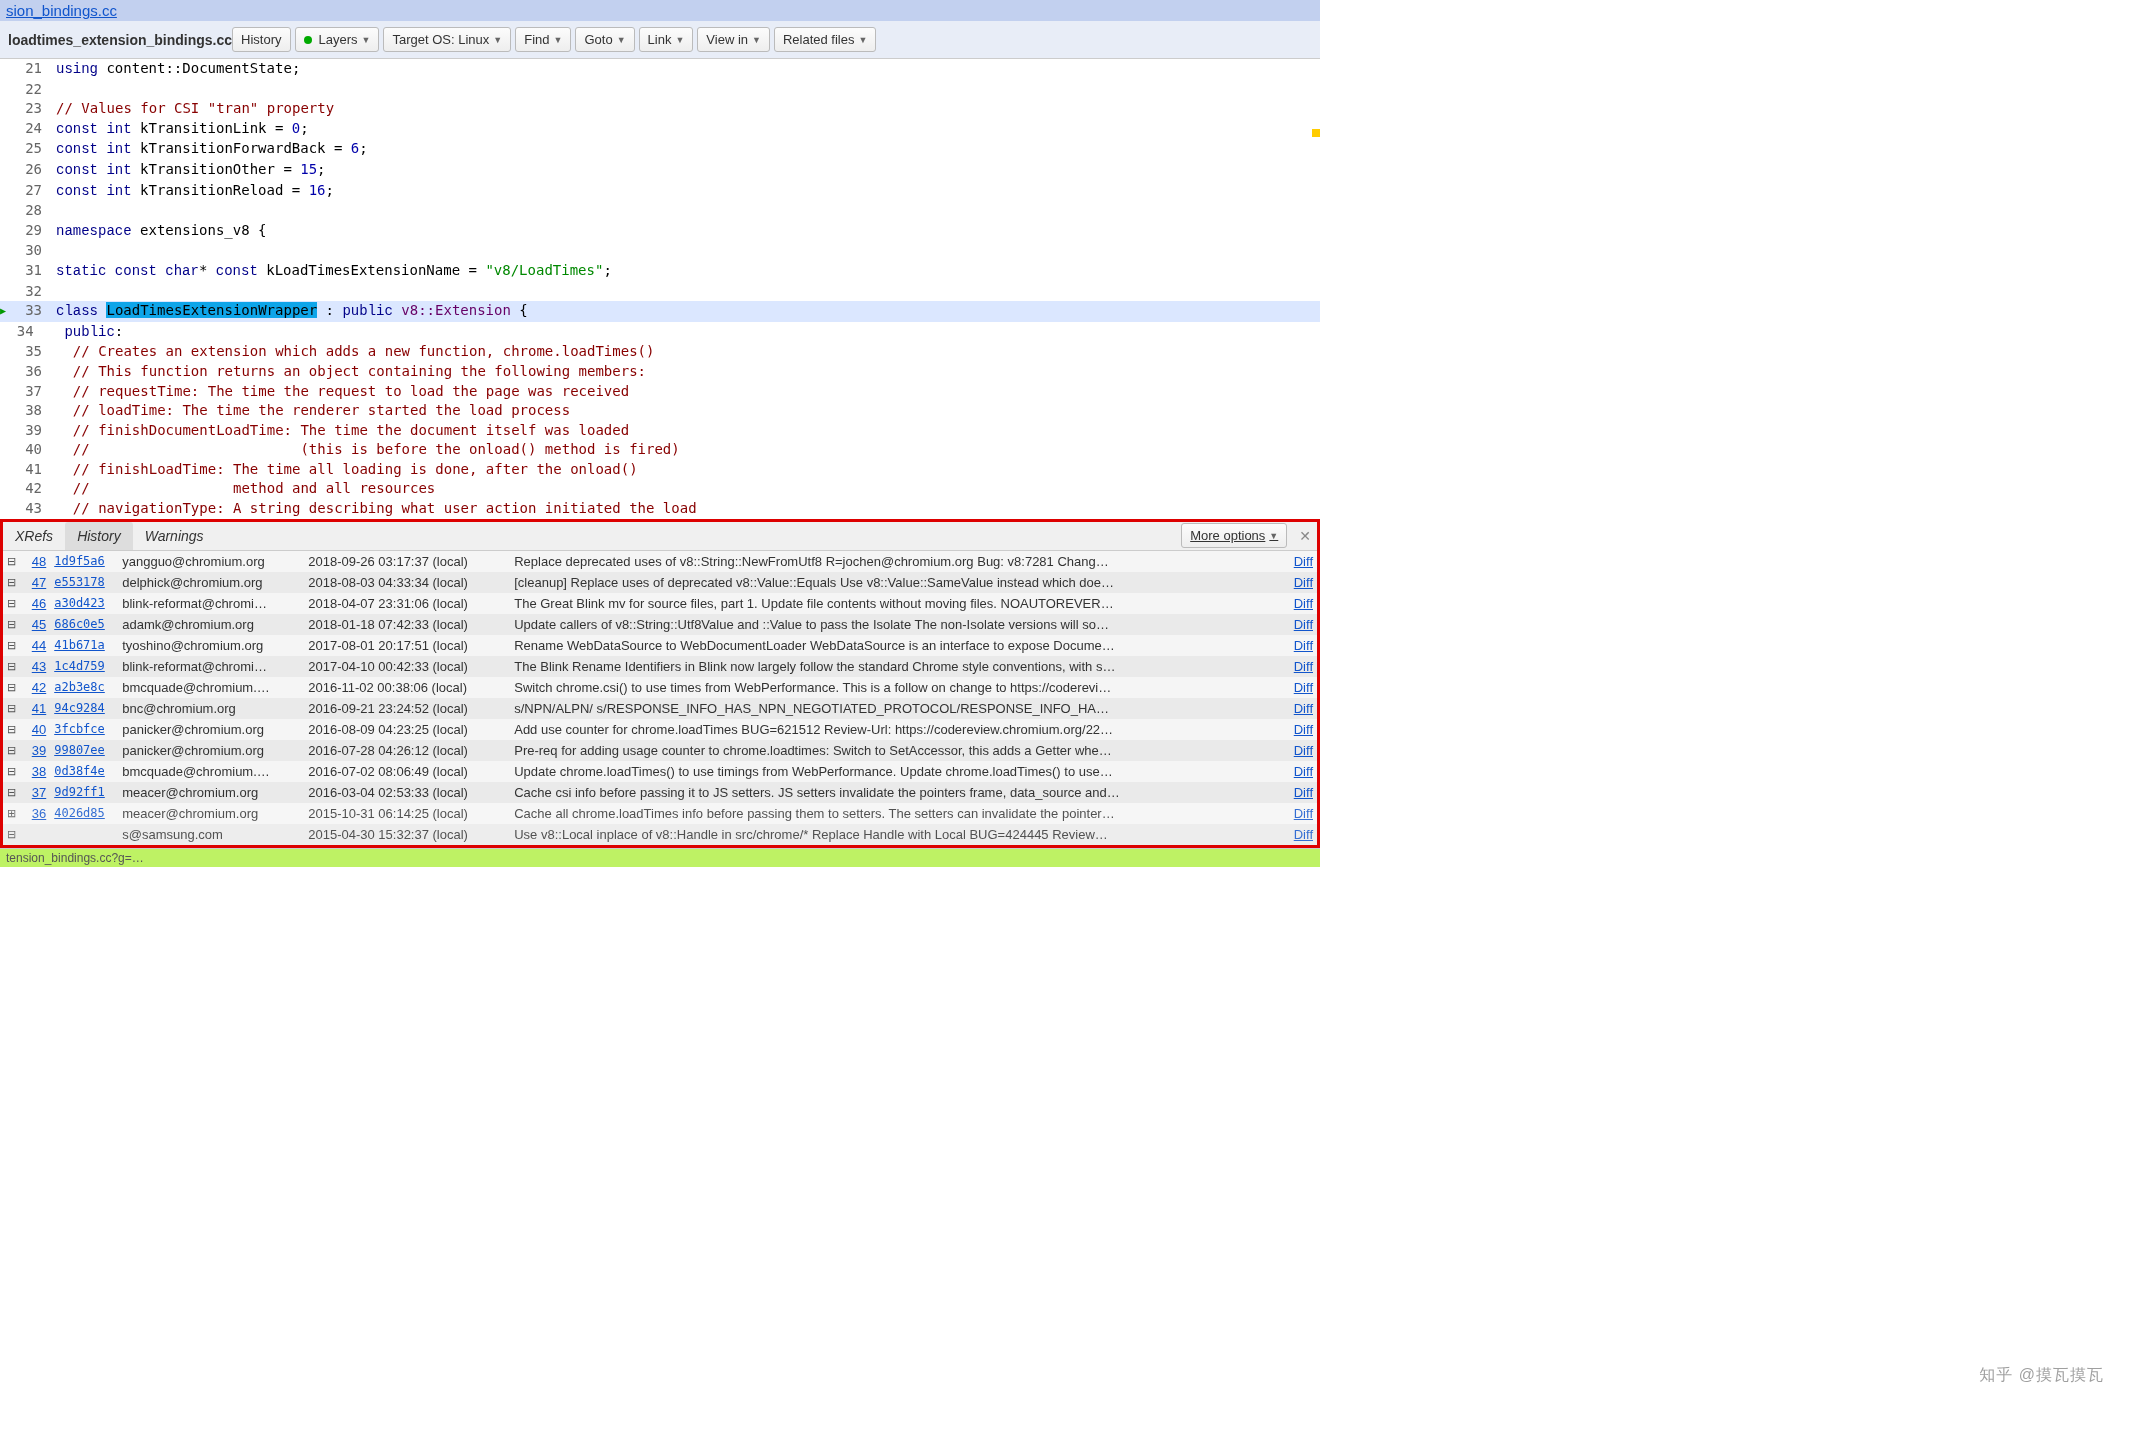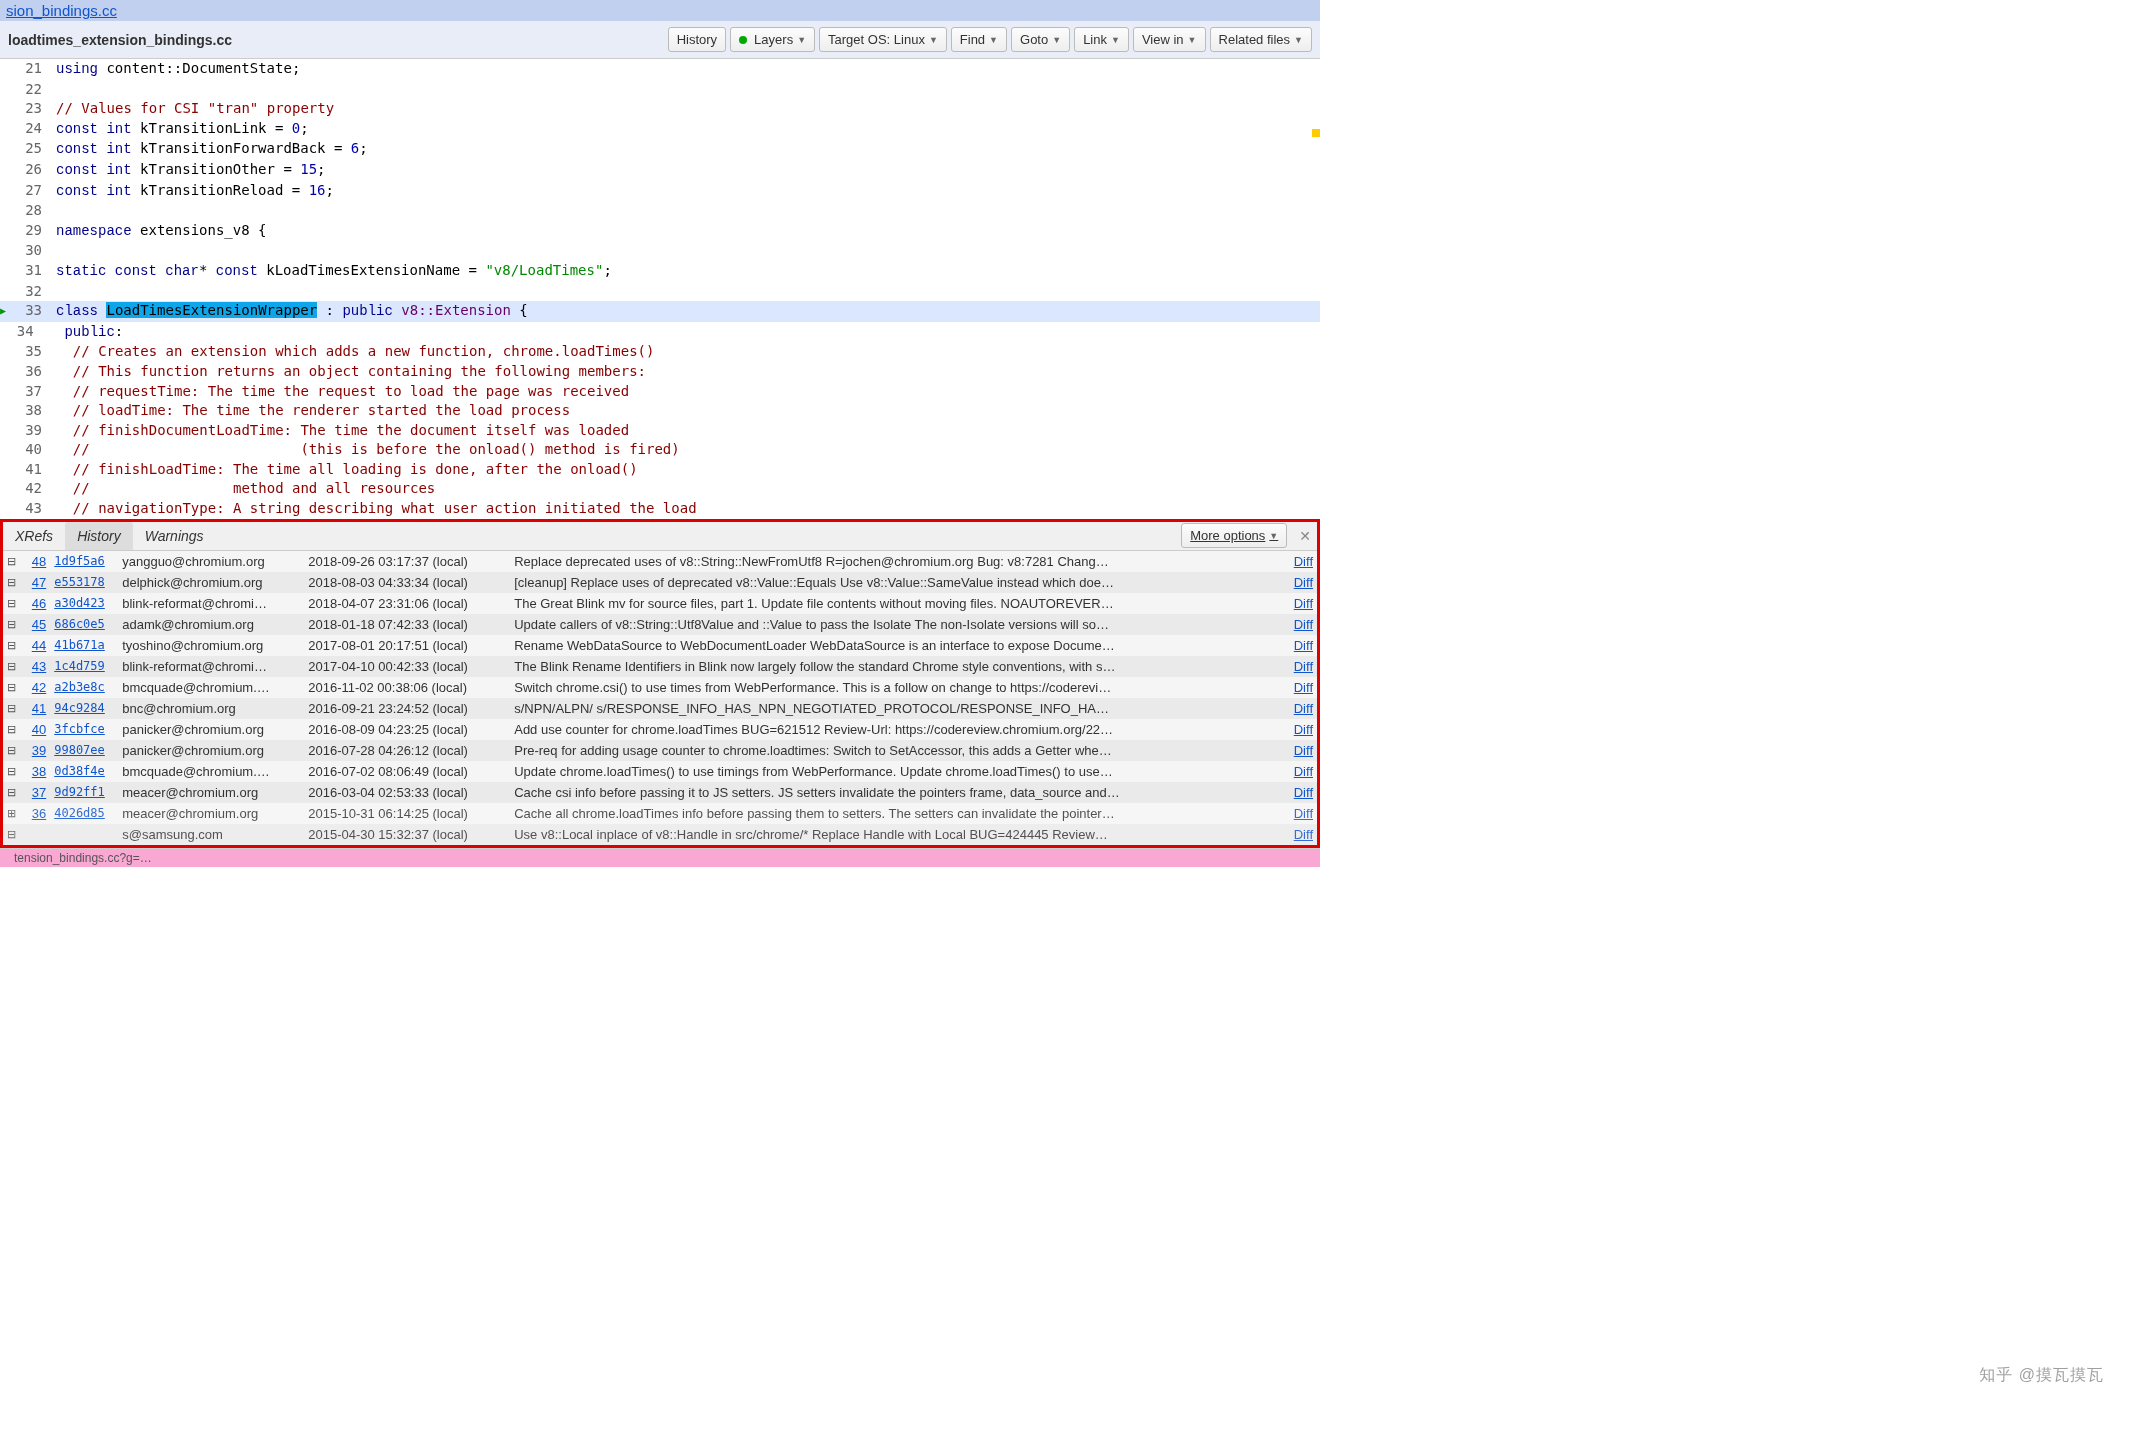--- a/index.html
+++ b/index.html
@@ -15,21 +15,21 @@
   padding: 2px 6px;
   font-size: 15px;
 }
 .breadcrumb-bar a { color: #1155cc; text-decoration: underline; }
 .header-bar {
   background: #e8edf7;
   border-bottom: 1px solid #ccc;
   padding: 6px 8px;
   display: flex;
   align-items: center;
-  justify-content: space-between;
+  justify-content: flex-start;
 }
 .header-title { font-weight: bold; font-size: 14px; color: #333; }
 .toolbar { display: flex; gap: 4px; }
 .btn {
   background: linear-gradient(#fcfcfc, #eee);
   border: 1px solid #bbb;
   border-radius: 3px;
   padding: 4px 8px;
   font-size: 13px;
   color: #333;
@@ -109,24 +109,24 @@
 .idx { width: 28px; text-align: right; color: #1155cc; text-decoration: underline; margin-right:8px; }
 .hash { width: 60px; font-family: monospace; font-size: 12px; color: #1155cc; text-decoration: underline; margin-right:8px; }
 .author { width: 180px; color: #333; overflow:hidden; text-overflow:ellipsis; white-space:nowrap; margin-right:6px; }
 .date { width: 200px; color: #333; white-space:nowrap; margin-right:6px; }
 .msg { flex: 1; color: #333; overflow:hidden; text-overflow:ellipsis; white-space:nowrap; margin-right:6px; }
 .diff-link { width: 30px; color: #1155cc; text-decoration: underline; text-align:right; }
 .sqbracket { color:#555; margin-right:2px; font-size:11px; }
 .row-faded { opacity: 0.85; }
 .plus-box { color:#555; margin-right:2px; font-size:11px; }
 .status-bar {
-  background: #f9a8d4;
+  background: #bef264;
   border-top: 1px solid #ccc;
   font-size: 12px;
-  padding: 2px 14px;
+  padding: 2px 6px;
   color: #555;
   overflow:hidden; text-overflow:ellipsis; white-space:nowrap;
 }
 .right-gutter-marker {
   position: absolute;
   right: 0;
   top: 70px;
   width: 8px;
   height: 8px;
   background: #fc0;

